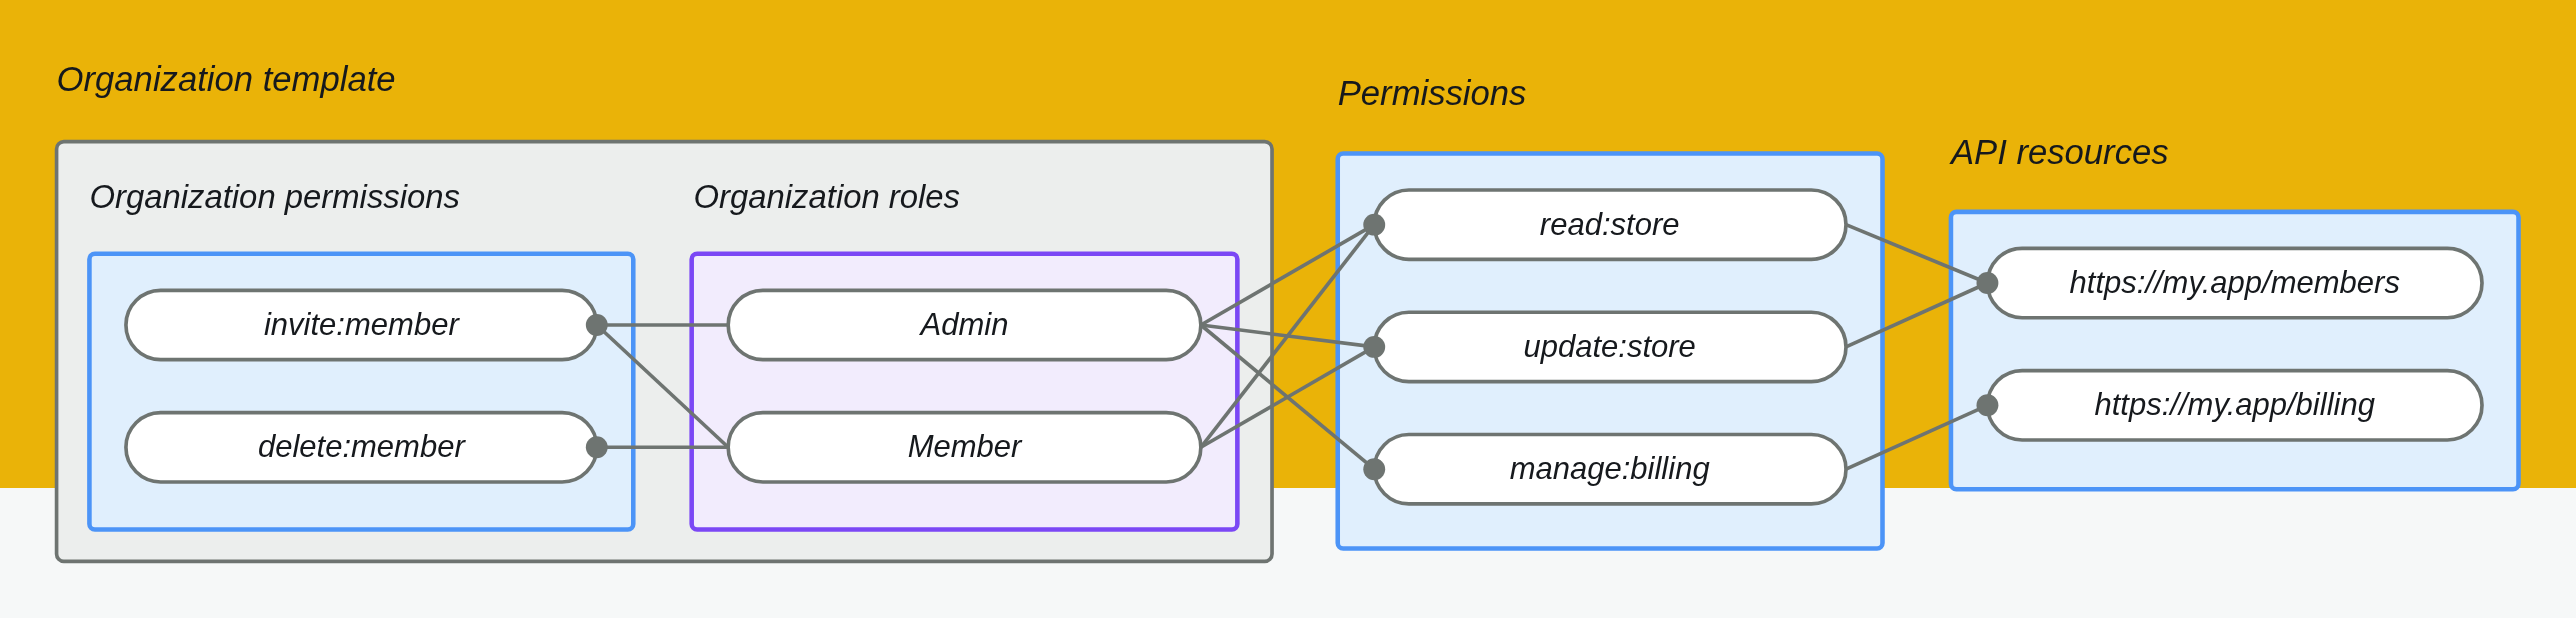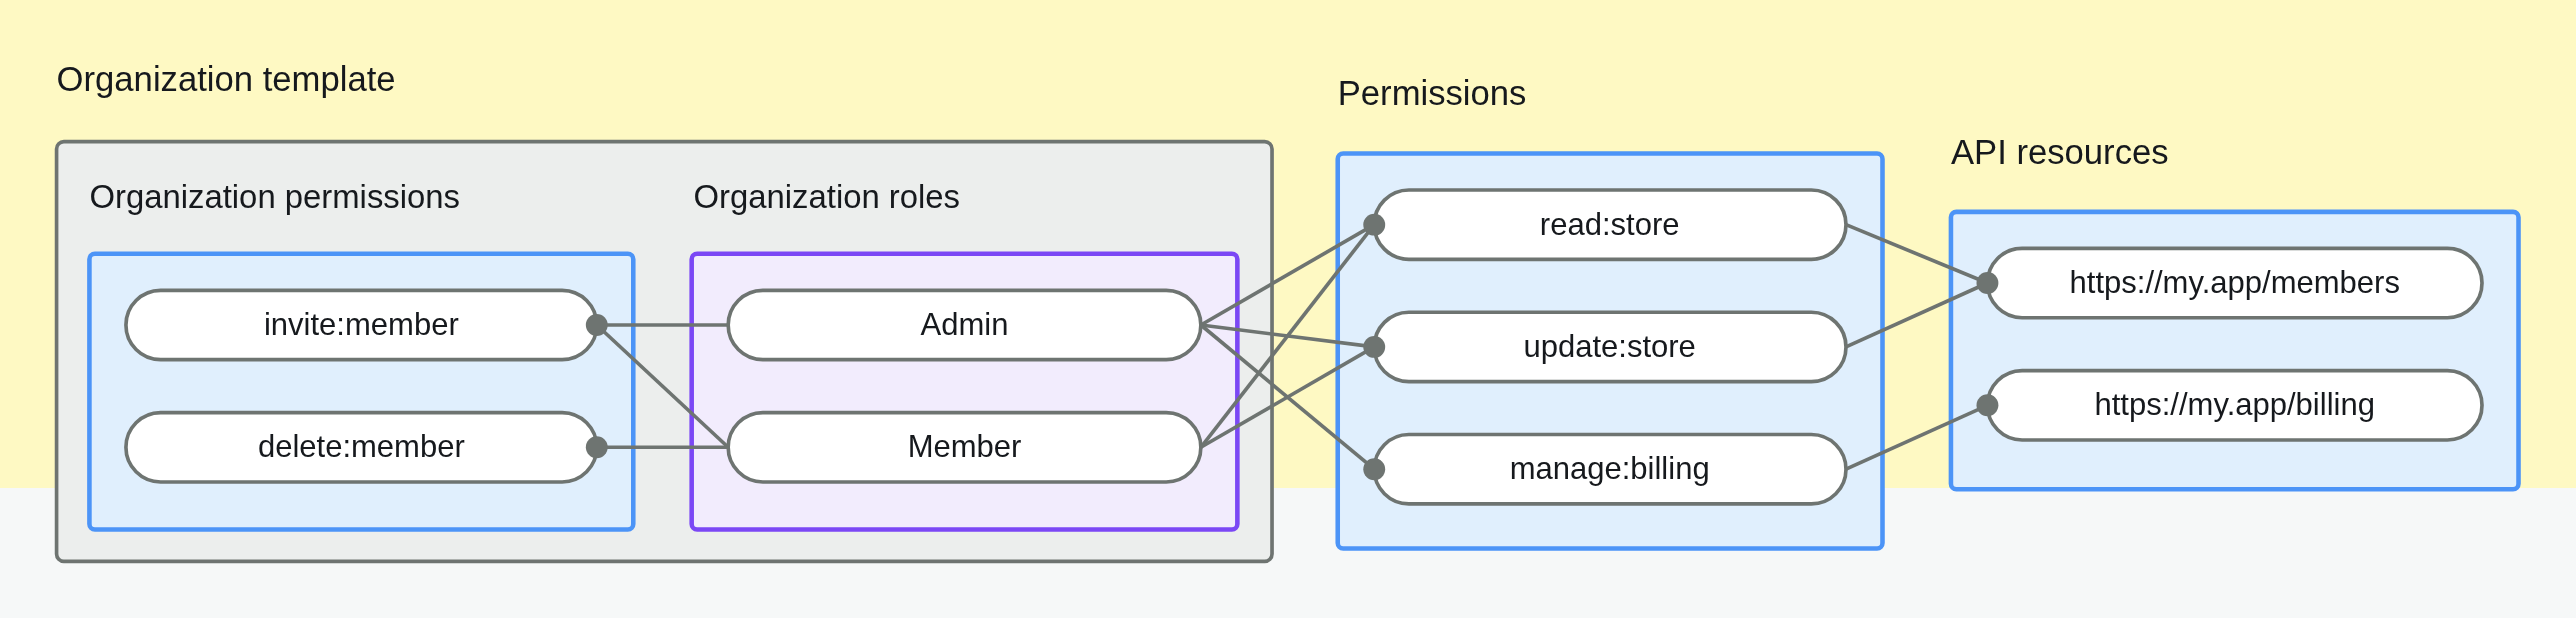--- a/index.html
+++ b/index.html
@@ -10,21 +10,22 @@
   body {
     width: 2576px;
     height: 619px;
     font-family: "Liberation Sans", sans-serif;
     overflow: hidden;
   }
   #stage {
     position: relative;
     width: 2576px;
     height: 488px;
-    background: #fef9c3;
+    background: #eab308;
+    font-style: italic;
   }
   svg#diagram {
     position: absolute;
     top: 0;
     left: 0;
     width: 2576px;
     height: 619px;
   }
   .group-title {
     font-size: 38px;

